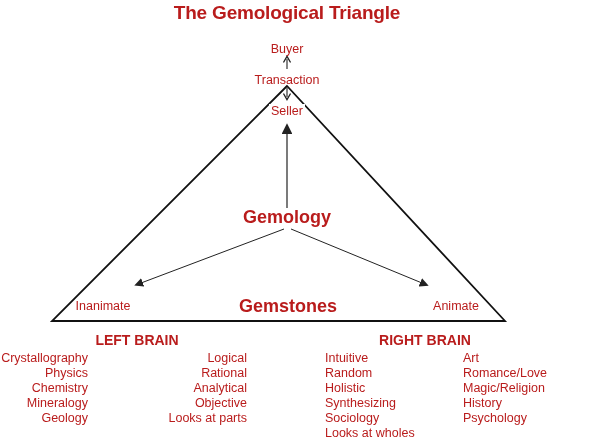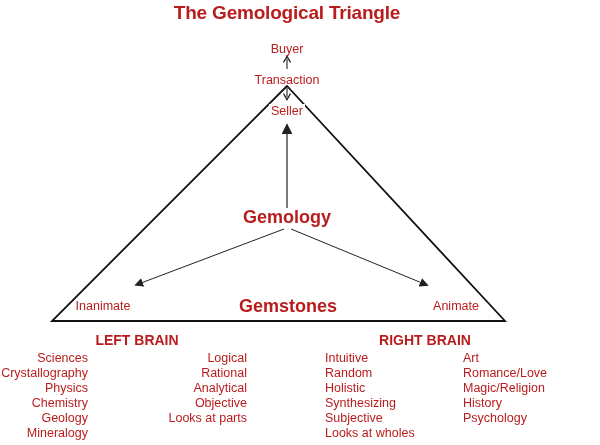--- a/index.html
+++ b/index.html
@@ -54,40 +54,39 @@
   <div class="abs center node" style="left:287px;top:104px;background:#fff;padding:0 2px;">Seller</div>
   <div class="abs center bold-node gem-label" style="left:287px;top:208px;">Gemology</div>
   <div class="abs center bold-node" style="left:288px;top:297px;">Gemstones</div>
   <div class="abs center node" style="left:103px;top:299px;">Inanimate</div>
   <div class="abs center node" style="left:456px;top:299px;">Animate</div>
 
   <div class="abs center brain-header" style="left:137px;top:334px;">LEFT BRAIN</div>
   <div class="abs center brain-header" style="left:425px;top:334px;">RIGHT BRAIN</div>
 
   <div class="abs col right" style="right:512px;top:351px;">
-      <div>Sciences</div>
       <div>Crystallography</div>
       <div>Physics</div>
       <div>Chemistry</div>
+      <div>Mineralogy</div>
       <div>Geology</div>
-      <div>Mineralogy</div>
     </div>
   <div class="abs col right" style="right:353px;top:351px;">
       <div>Logical</div>
       <div>Rational</div>
       <div>Analytical</div>
       <div>Objective</div>
       <div>Looks at parts</div>
     </div>
   <div class="abs col left" style="left:325px;top:351px;">
       <div>Intuitive</div>
       <div>Random</div>
       <div>Holistic</div>
       <div>Synthesizing</div>
-      <div>Subjective</div>
+      <div>Sociology</div>
       <div>Looks at wholes</div>
     </div>
   <div class="abs col left" style="left:463px;top:351px;">
       <div>Art</div>
       <div>Romance/Love</div>
       <div>Magic/Religion</div>
       <div>History</div>
       <div>Psychology</div>
     </div>
 

